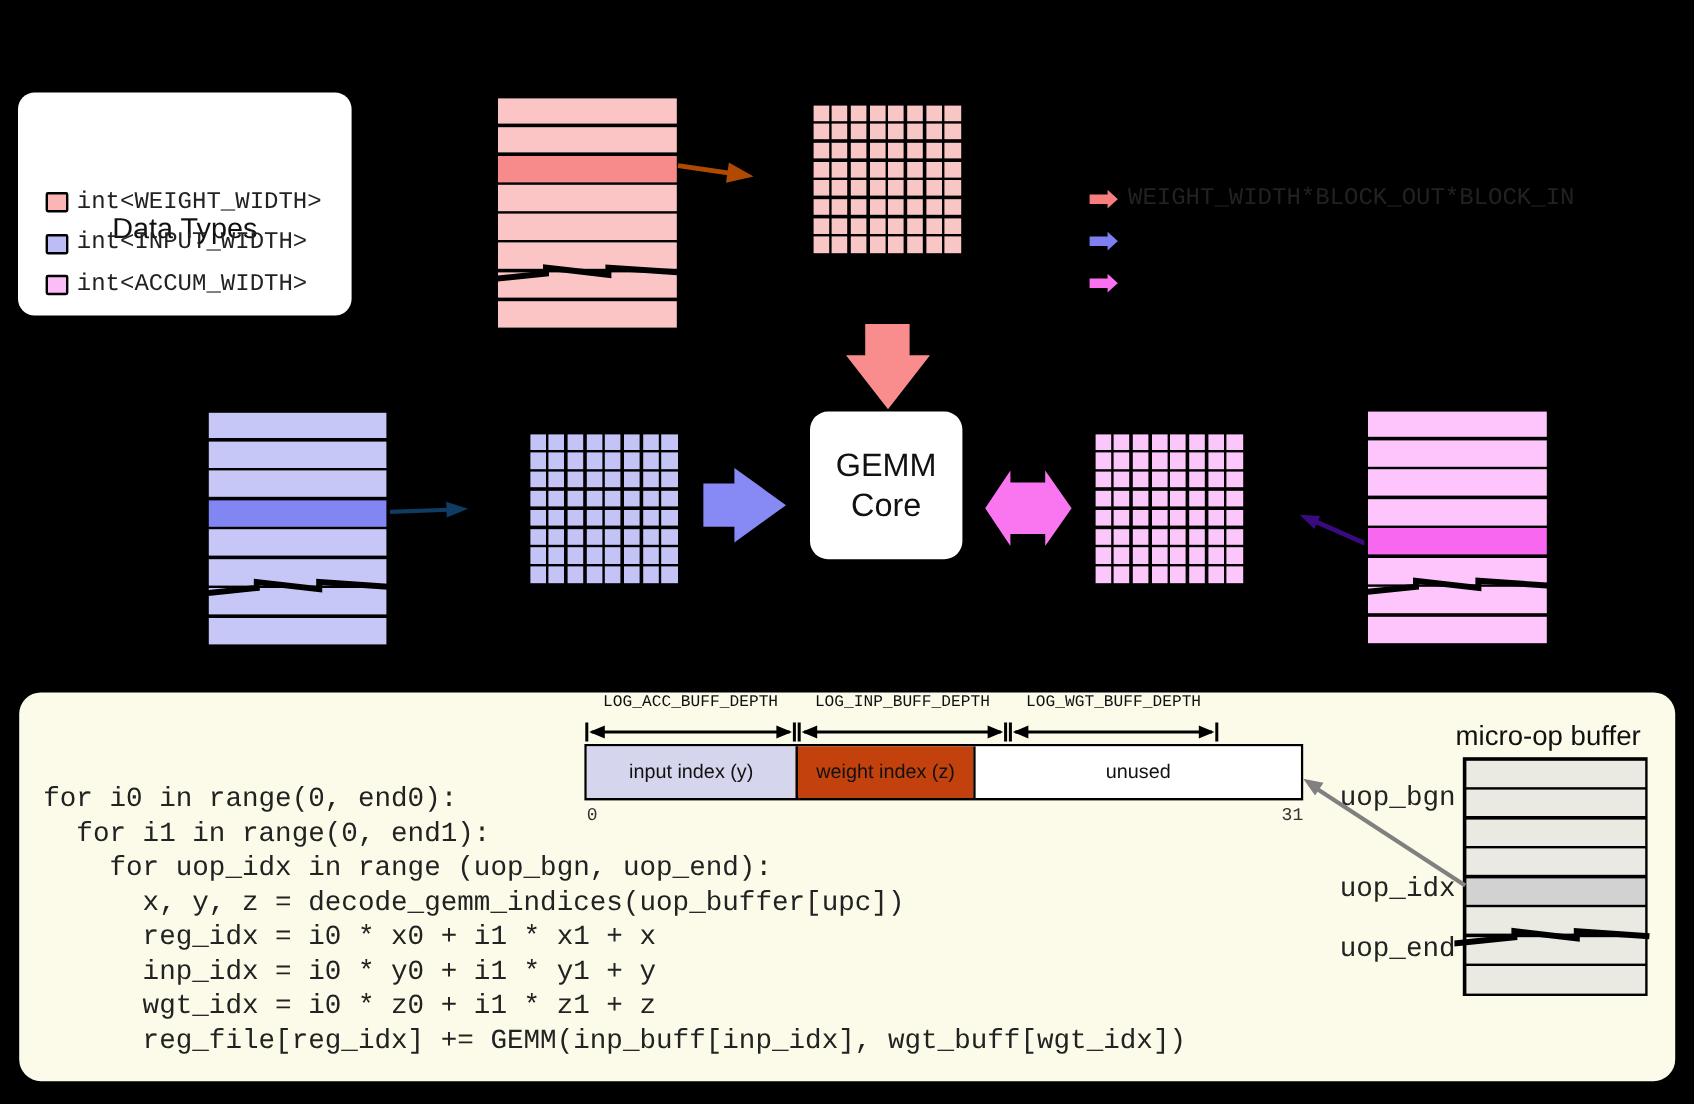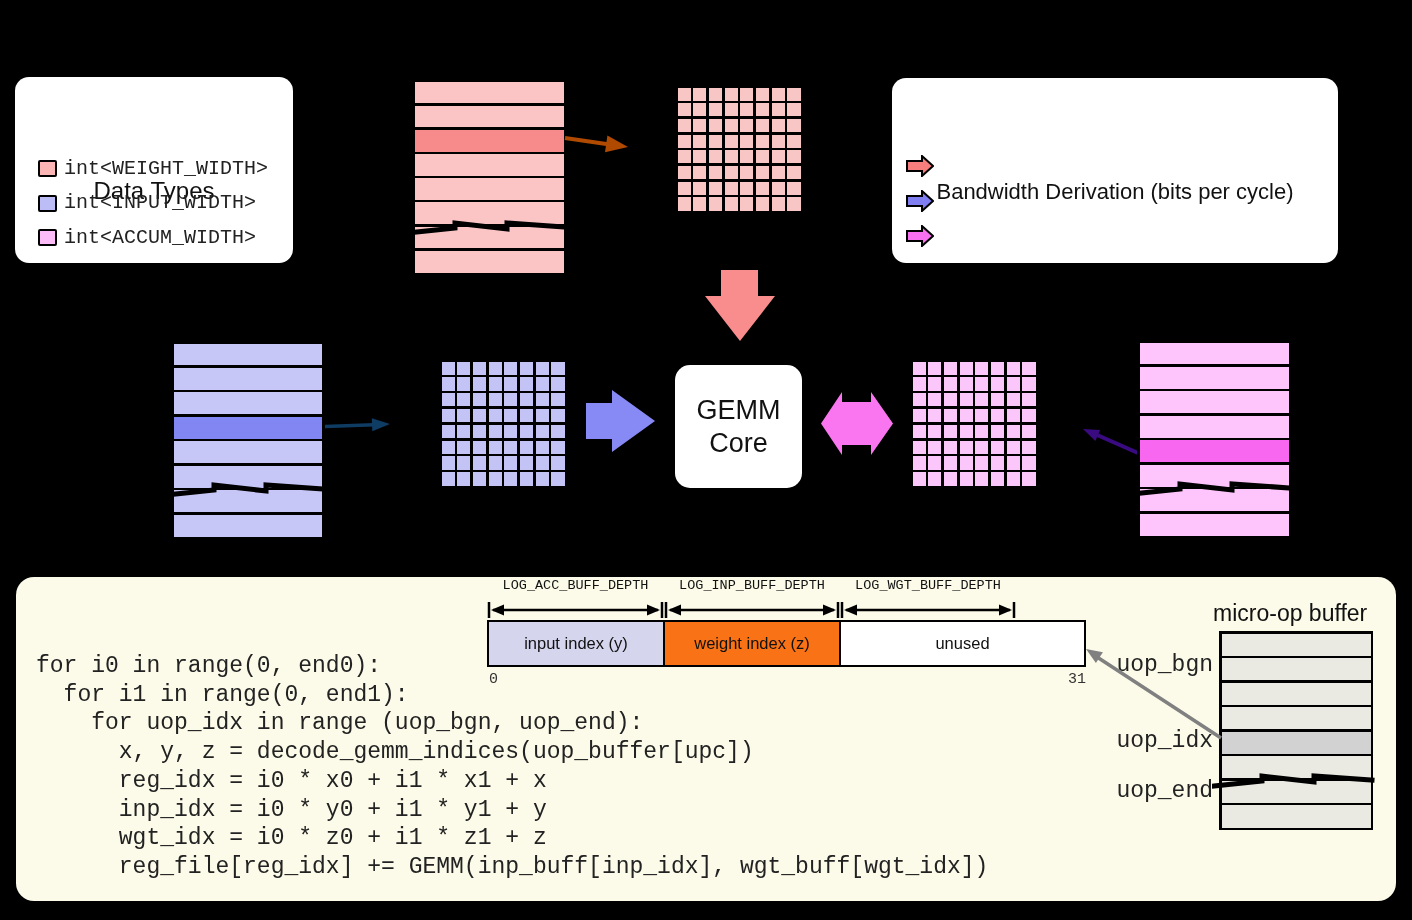--- a/index.html
+++ b/index.html
@@ -34,32 +34,30 @@
   <div class="whitebox" style="left:15px;top:77px;width:278px;height:186px;">
     <div class="boxtitle" style="left:0;top:100px;width:278px;font-size:24px;position:absolute;">Data Types</div>
   </div>
   <div class="swatch" style="left: 38px; top: 160px; background: rgb(251, 181, 181);"></div>
   <div class="swatch" style="left: 38px; top: 195px; background: rgb(188, 188, 246);"></div>
   <div class="swatch" style="left: 38px; top: 229px; background: rgb(251, 188, 248);"></div>
   <div class="legend-label mono" style="left:64px;top:156px;">int&lt;WEIGHT_WIDTH&gt;</div>
   <div class="legend-label mono" style="left:64px;top:190px;">int&lt;INPUT_WIDTH&gt;</div>
   <div class="legend-label mono" style="left:64px;top:225px;">int&lt;ACCUM_WIDTH&gt;</div>
 
-  <div class="whitebox" style="left:892px;top:78px;width:446px;height:185px;">
-    <div class="boxtitle" style="left:0;top:101px;width:446px;font-size:22px;position:absolute;">Bandwidth Derivation (bits per cycle)</div>
-  </div>
   <svg class="abs" style="left:906px;top:155px;" width="28" height="22">
     <polygon points="1,6 16,6 16,1 27,11 16,21 16,16 1,16" stroke="#000" stroke-width="2" fill="#F87E7E"></polygon>
   </svg>
   <svg class="abs" style="left:906px;top:190px;" width="28" height="22">
     <polygon points="1,6 16,6 16,1 27,11 16,21 16,16 1,16" stroke="#000" stroke-width="2" fill="#7F7FF2"></polygon>
   </svg>
   <svg class="abs" style="left:906px;top:225px;" width="28" height="22">
     <polygon points="1,6 16,6 16,1 27,11 16,21 16,16 1,16" stroke="#000" stroke-width="2" fill="#F970F0"></polygon>
   </svg>
+  <div class="legend-label mono" style="left:940px;top:153px;">WEIGHT_WIDTH*BLOCK_OUT*BLOCK_IN</div>
 
   <div class="vbuffer" style="left:412px;top:79px;width:154px;height:196px;">
       <div style="background: rgb(251, 197, 197);"></div>
       <div style="background: rgb(251, 197, 197);"></div>
       <div style="background: rgb(247, 138, 138);"></div>
       <div style="background: rgb(251, 197, 197);"></div>
       <div style="background: rgb(251, 197, 197);"></div>
       <div style="background: rgb(251, 197, 197);"></div>
       <div style="background: rgb(251, 197, 197);"></div>
       <div style="background: rgb(251, 197, 197);"></div>
@@ -227,21 +225,21 @@
       <div style="background: rgb(195, 195, 245);"></div>
       <div style="background: rgb(195, 195, 245);"></div>
       <div style="background: rgb(195, 195, 245);"></div>
       <div style="background: rgb(195, 195, 245);"></div>
     </div>
 
   <svg class="abs" style="left:586px;top:390px;" width="70" height="63">
     <polygon points="0,13 26,13 26,0 69,31 26,62 26,49 0,49" fill="#8789F4"></polygon>
   </svg>
 
-  <div class="gemmbox" style="left:675px;top:365px;width:127px;height:123px;">
+  <div class="gemmbox" style="left:675px;top:343px;width:127px;height:123px;">
     <div>
       <div>GEMM</div>
       <div>Core</div>
     </div>
   </div>
 
   <svg class="abs" style="left:820px;top:392px;" width="74" height="63">
     <polygon points="1,31.5 22,0 22,10 51,10 51,0 73,31.5 51,63 51,53 22,53 22,63" fill="#FA75F0"></polygon>
   </svg>
 
@@ -364,21 +362,21 @@
   <svg class="abs" style="left:840px;top:601px;" width="176" height="18">
     <line x1="2" y1="1" x2="2" y2="17" stroke="#000" stroke-width="2.5"></line>
     <line x1="174" y1="1" x2="174" y2="17" stroke="#000" stroke-width="2.5"></line>
     <line x1="6" y1="9" x2="170" y2="9" stroke="#000" stroke-width="2.5"></line>
     <polygon points="4,9 17,3.5 17,14.5" fill="#000"></polygon>
     <polygon points="172,9 159,3.5 159,14.5" fill="#000"></polygon>
   </svg>
 
   <div class="fieldrow" style="left:487px;top:620px;width:599px;height:47px;">
     <div class="fieldbox" style="width: 174px; background: rgb(213, 213, 238);">input index (y)</div>
-    <div class="fieldbox" style="width: 176px; background: #f97316;">weight index (z)</div>
+    <div class="fieldbox" style="width: 148px; background: #c2410c;">weight index (z)</div>
     <div class="fieldbox" style="flex: 1 1 0%; background: rgb(255, 255, 255);">unused</div>
   </div>
 
   <div class="bitnum mono" style="left:489px;top:671px;">0</div>
   <div class="bitnum mono" style="left:1046px;top:671px;width:40px;text-align:right;">31</div>
 
 
   <div class="abs" style="left:1213px;top:600px;width:170px;font-size:23px;color:#111;">micro-op buffer</div>
 
   <div class="vbuffer" style="left:1219px;top:631px;width:154px;height:199px;">

